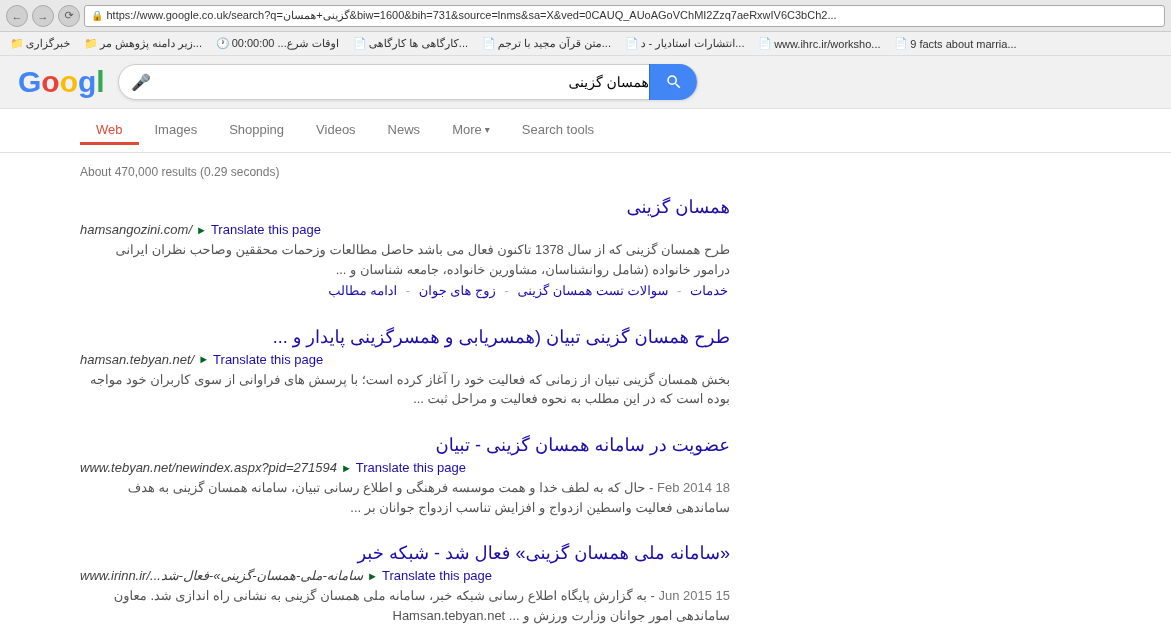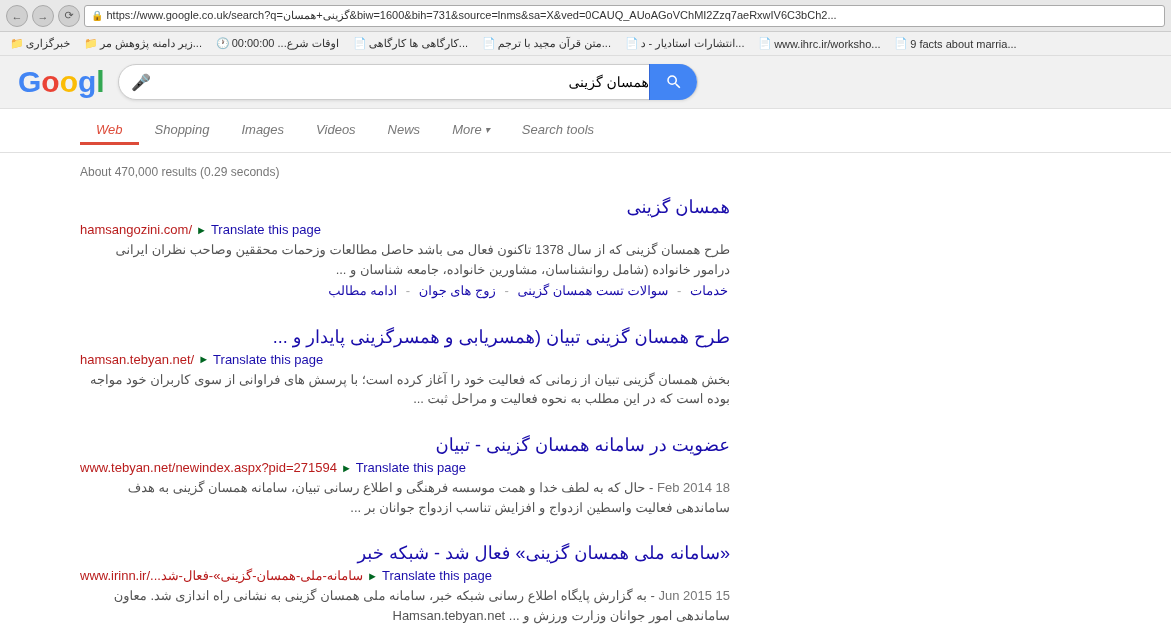--- a/index.html
+++ b/index.html
@@ -138,21 +138,20 @@
     .nav-tab {
       padding: 12px 16px;
       font-size: 13px;
       color: #777;
       cursor: pointer;
       text-decoration: none;
       display: flex; align-items: center; gap: 3px;
       height: 28px;
       border-bottom: 3px solid transparent;
       white-space: nowrap;
-      font-style: italic;
     }
     .nav-tab.active {
       color: #dd4b39;
       border-bottom: 3px solid #dd4b39;
     }
     .nav-tab .dropdown-arrow { font-size: 10px; color: #777; }
 
     
     .results-area {
       padding: 12px 80px;
@@ -184,22 +183,23 @@
     .result-url-line {
       display: flex;
       align-items: center;
       gap: 4px;
       margin-bottom: 3px;
       direction: ltr;
       flex-wrap: wrap;
     }
     .result-url {
       font-size: 13px;
-      color: #b91c1c;
-      text-decoration: none;
+      color: #404040;
+      text-decoration: none;
+      font-style: italic;
     }
     .result-arrow { color: #006621; font-size: 11px; }
     .translate-link {
       color: #1a0dab;
       font-size: 13px;
       text-decoration: none;
       cursor: pointer;
     }
     .result-snippet {
       font-size: 13px;
@@ -293,22 +293,22 @@
     <button class="search-btn">
       <svg viewBox="0 0 24 24">
         <path d="M15.5 14h-.79l-.28-.27A6.471 6.471 0 0 0 16 9.5 6.5 6.5 0 1 0 9.5 16c1.61 0 3.09-.59 4.23-1.57l.27.28v.79l5 4.99L20.49 19l-4.99-5zm-6 0C7.01 14 5 11.99 5 9.5S7.01 5 9.5 5 14 7.01 14 9.5 11.99 14 9.5 14z"></path>
       </svg>
     </button>
   </div>
 </div>
 
 <div class="nav-tabs">
   <a class="nav-tab active">Web</a>
+  <a class="nav-tab">Images</a>
   <a class="nav-tab">Shopping</a>
-  <a class="nav-tab">Images</a>
   <a class="nav-tab">Videos</a>
   <a class="nav-tab">News</a>
   <a class="nav-tab">
     <span>More</span>
     <span class="dropdown-arrow">▾</span>
   </a>
   <a class="nav-tab">Search tools</a>
 </div>
 
 <div class="results-area">

